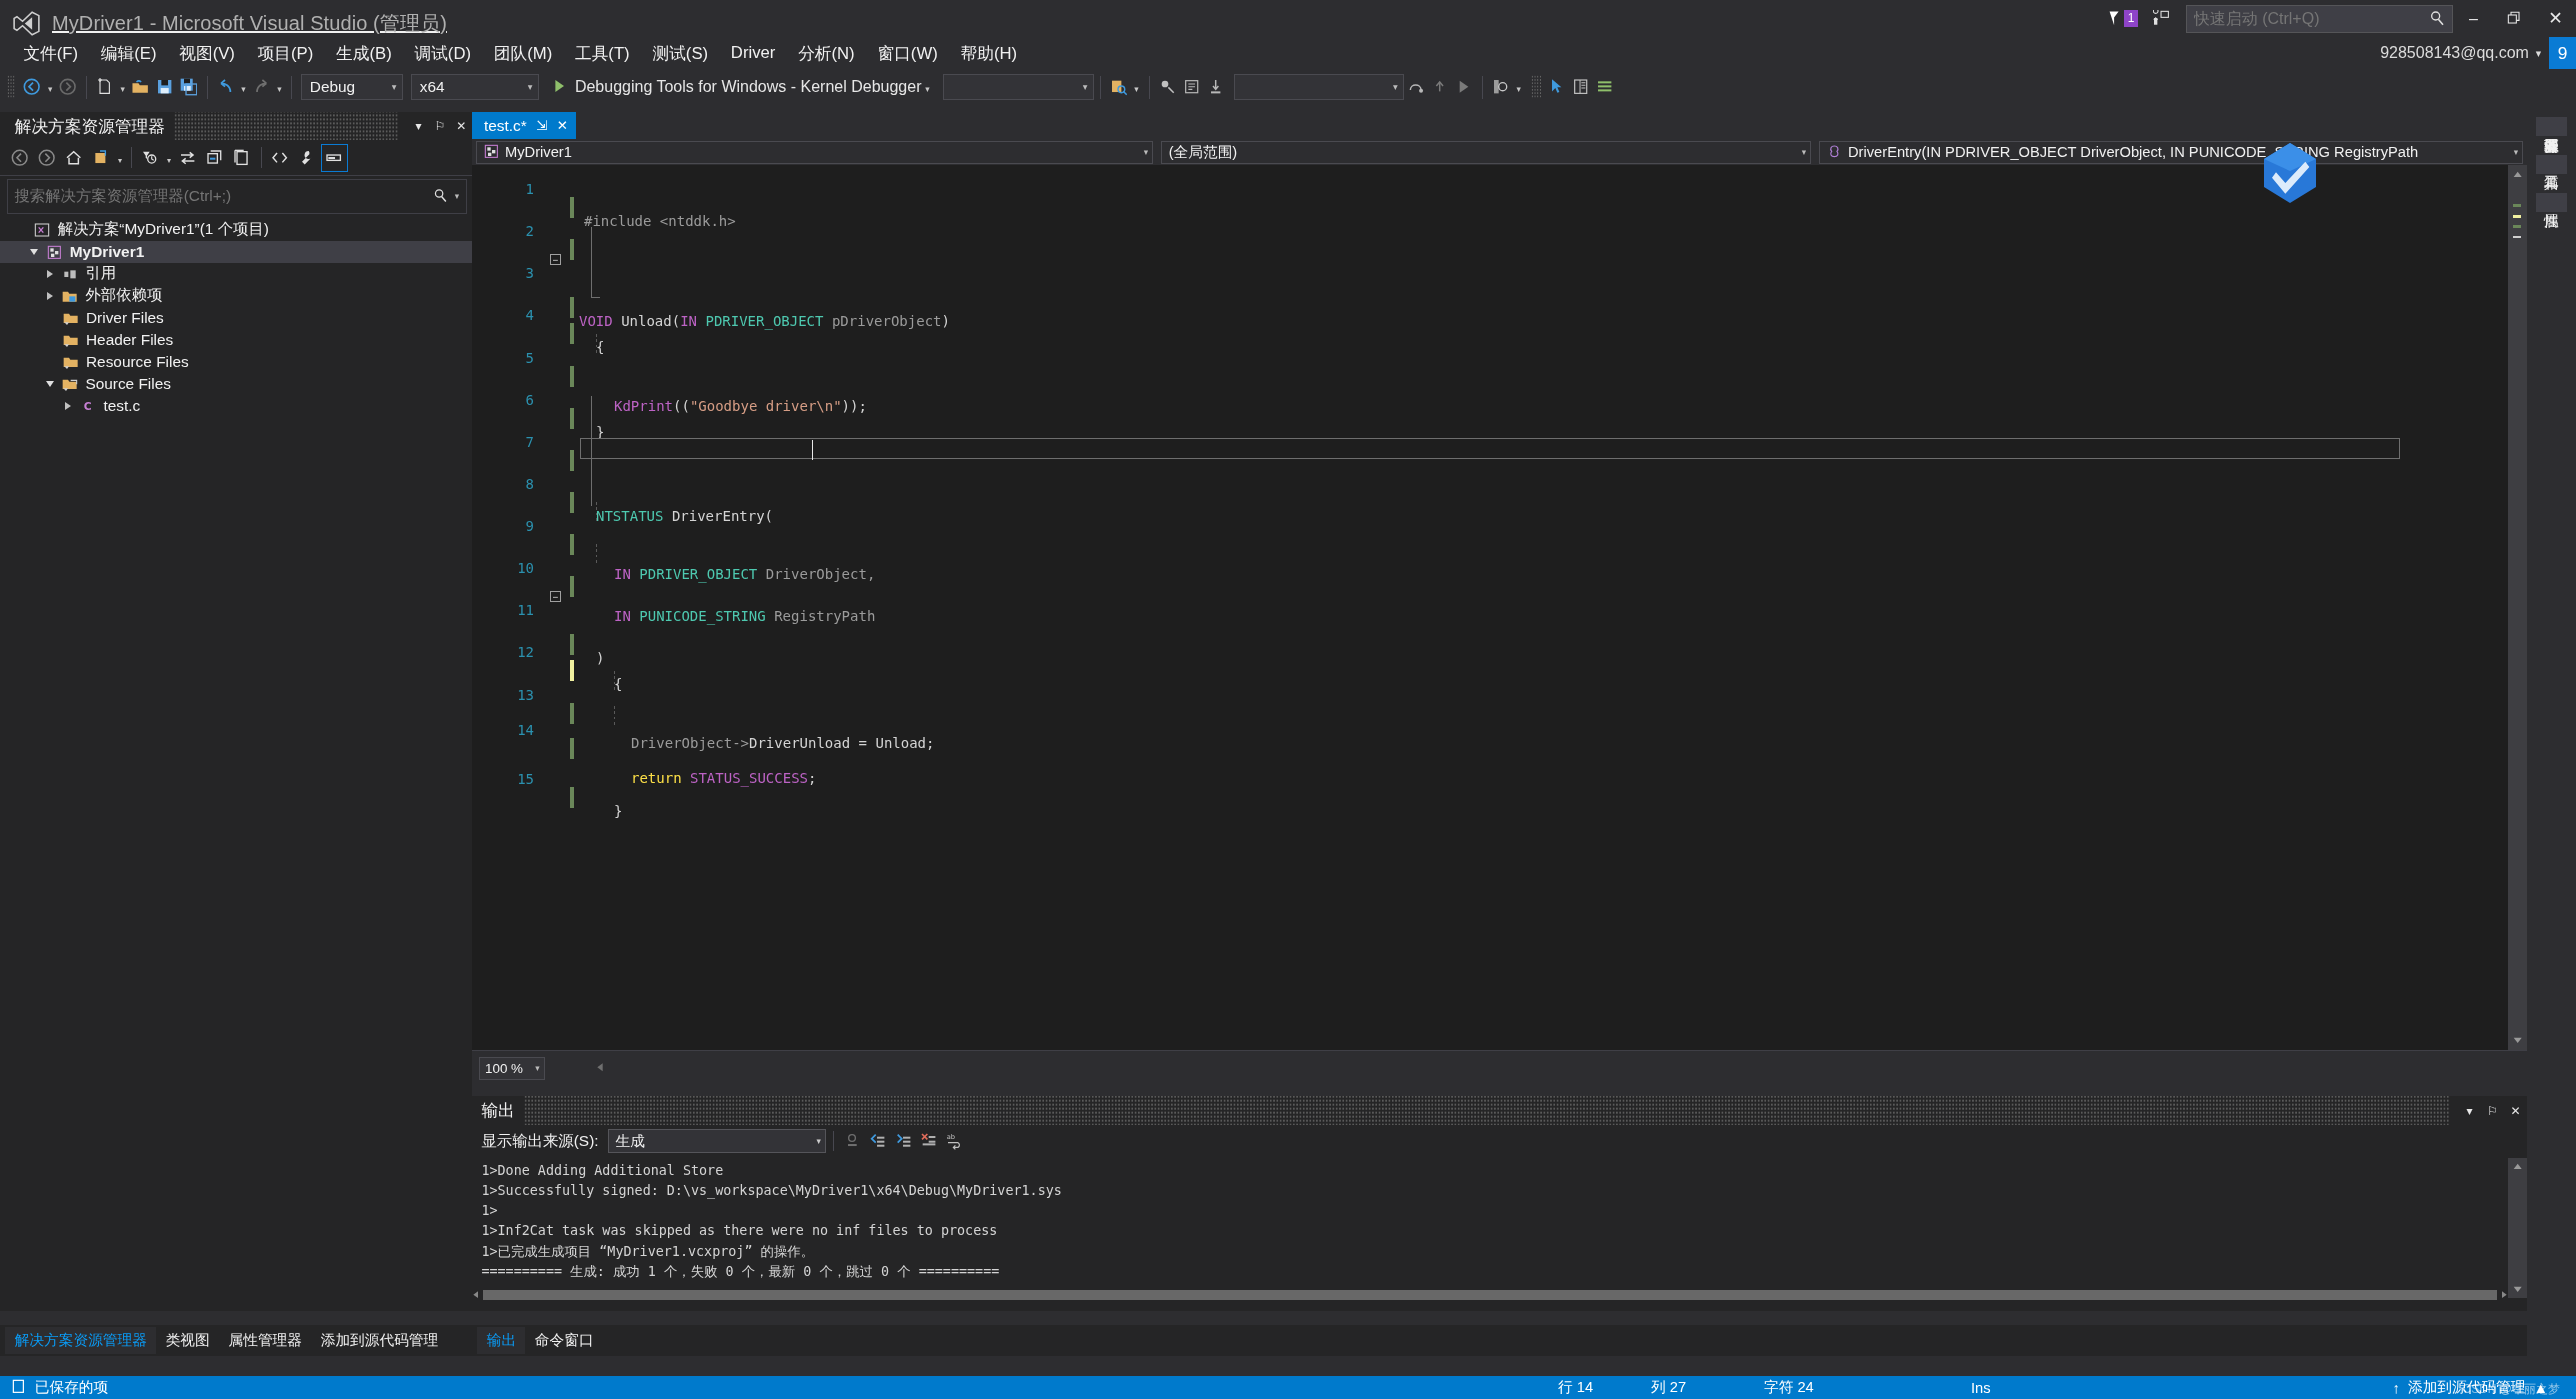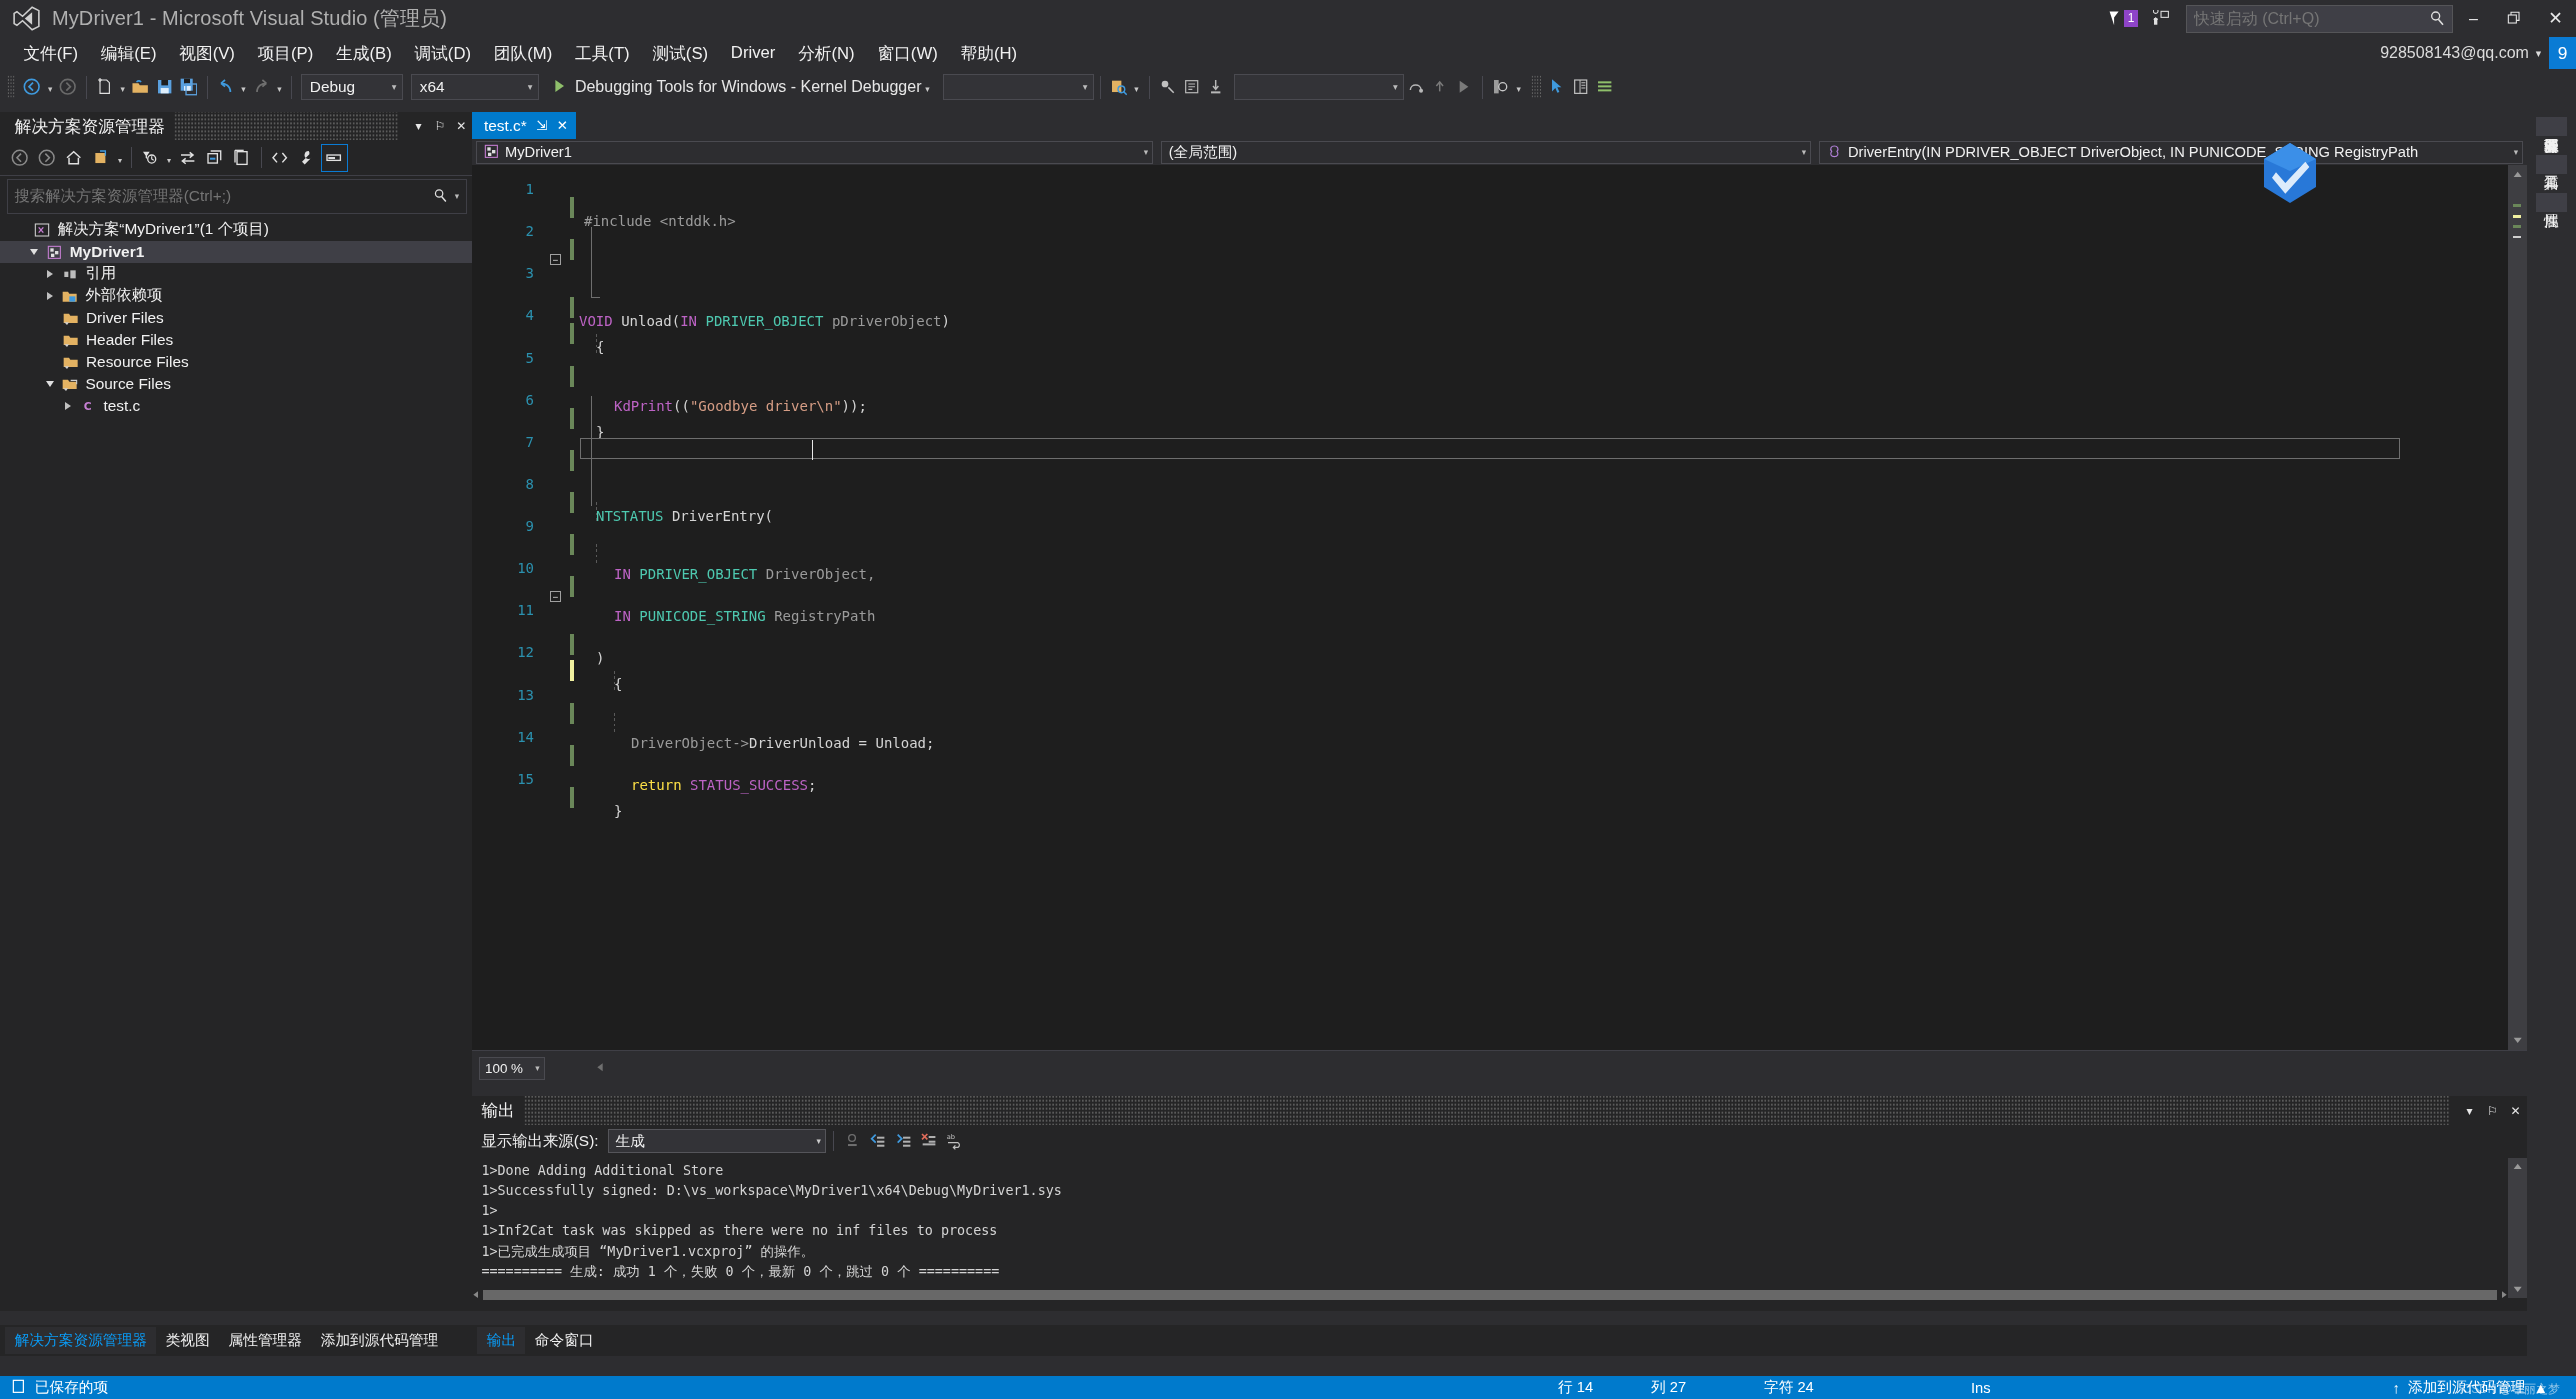--- a/index.html
+++ b/index.html
@@ -8,21 +8,21 @@
     background: #2d2d30;
     font-family: "Liberation Sans", sans-serif;
     color: #f1f1f1;
     overflow: hidden;
   }
   body { position: relative; }
 
   
   #titlebar {
     position: absolute; left: 0; top: 0; width: 2576px; height: 37px;
-    background: #2d2d30; display: flex; align-items: center;
+    background: #2d2d30; display: flex; align-items: flex-end; text-decoration: underline;
   }
   #vs-logo {
     margin-left: 12px; width: 28px; height: 28px;
     display: flex; align-items: center; justify-content: center;
   }
   #title-text {
     margin-left: 12px; font-size: 20px; color: #b0b0b0; letter-spacing: 0.1px;
   }
   #title-right {
     position: absolute; right: 0; top: 0; height: 37px;
@@ -842,21 +842,21 @@
       <span class="gut">12</span>
       <span class="chg y"></span>
       <span class="txt" style="left:142px"><span class="pun">{</span></span>
     </div>
     <div class="cl" style="top:254px">
       <span class="gut">13</span>
       <span class="chg g"></span>
       <span class="vdash" style="left:142px;top:0"></span>
       <span class="txt" style="left:159px"><span class="id">DriverObject-&gt;</span><span class="pun">DriverUnload = Unload;</span></span>
     </div>
-    <div class="cl" style="top:275px">
+    <div class="cl" style="top:268px">
       <span class="gut">14</span>
       <span class="chg g"></span>
       <span class="vdash" style="left:142px;top:0"></span>
       <span class="txt" style="left:159px"><span class="kw">return</span> <span class="mac">STATUS_SUCCESS</span><span class="pun">;</span></span>
     </div>
     <div class="cl" style="top:296px">
       <span class="gut">15</span>
       <span class="chg g"></span>
       <span class="txt" style="left:142px"><span class="pun">}</span></span>
     </div>

